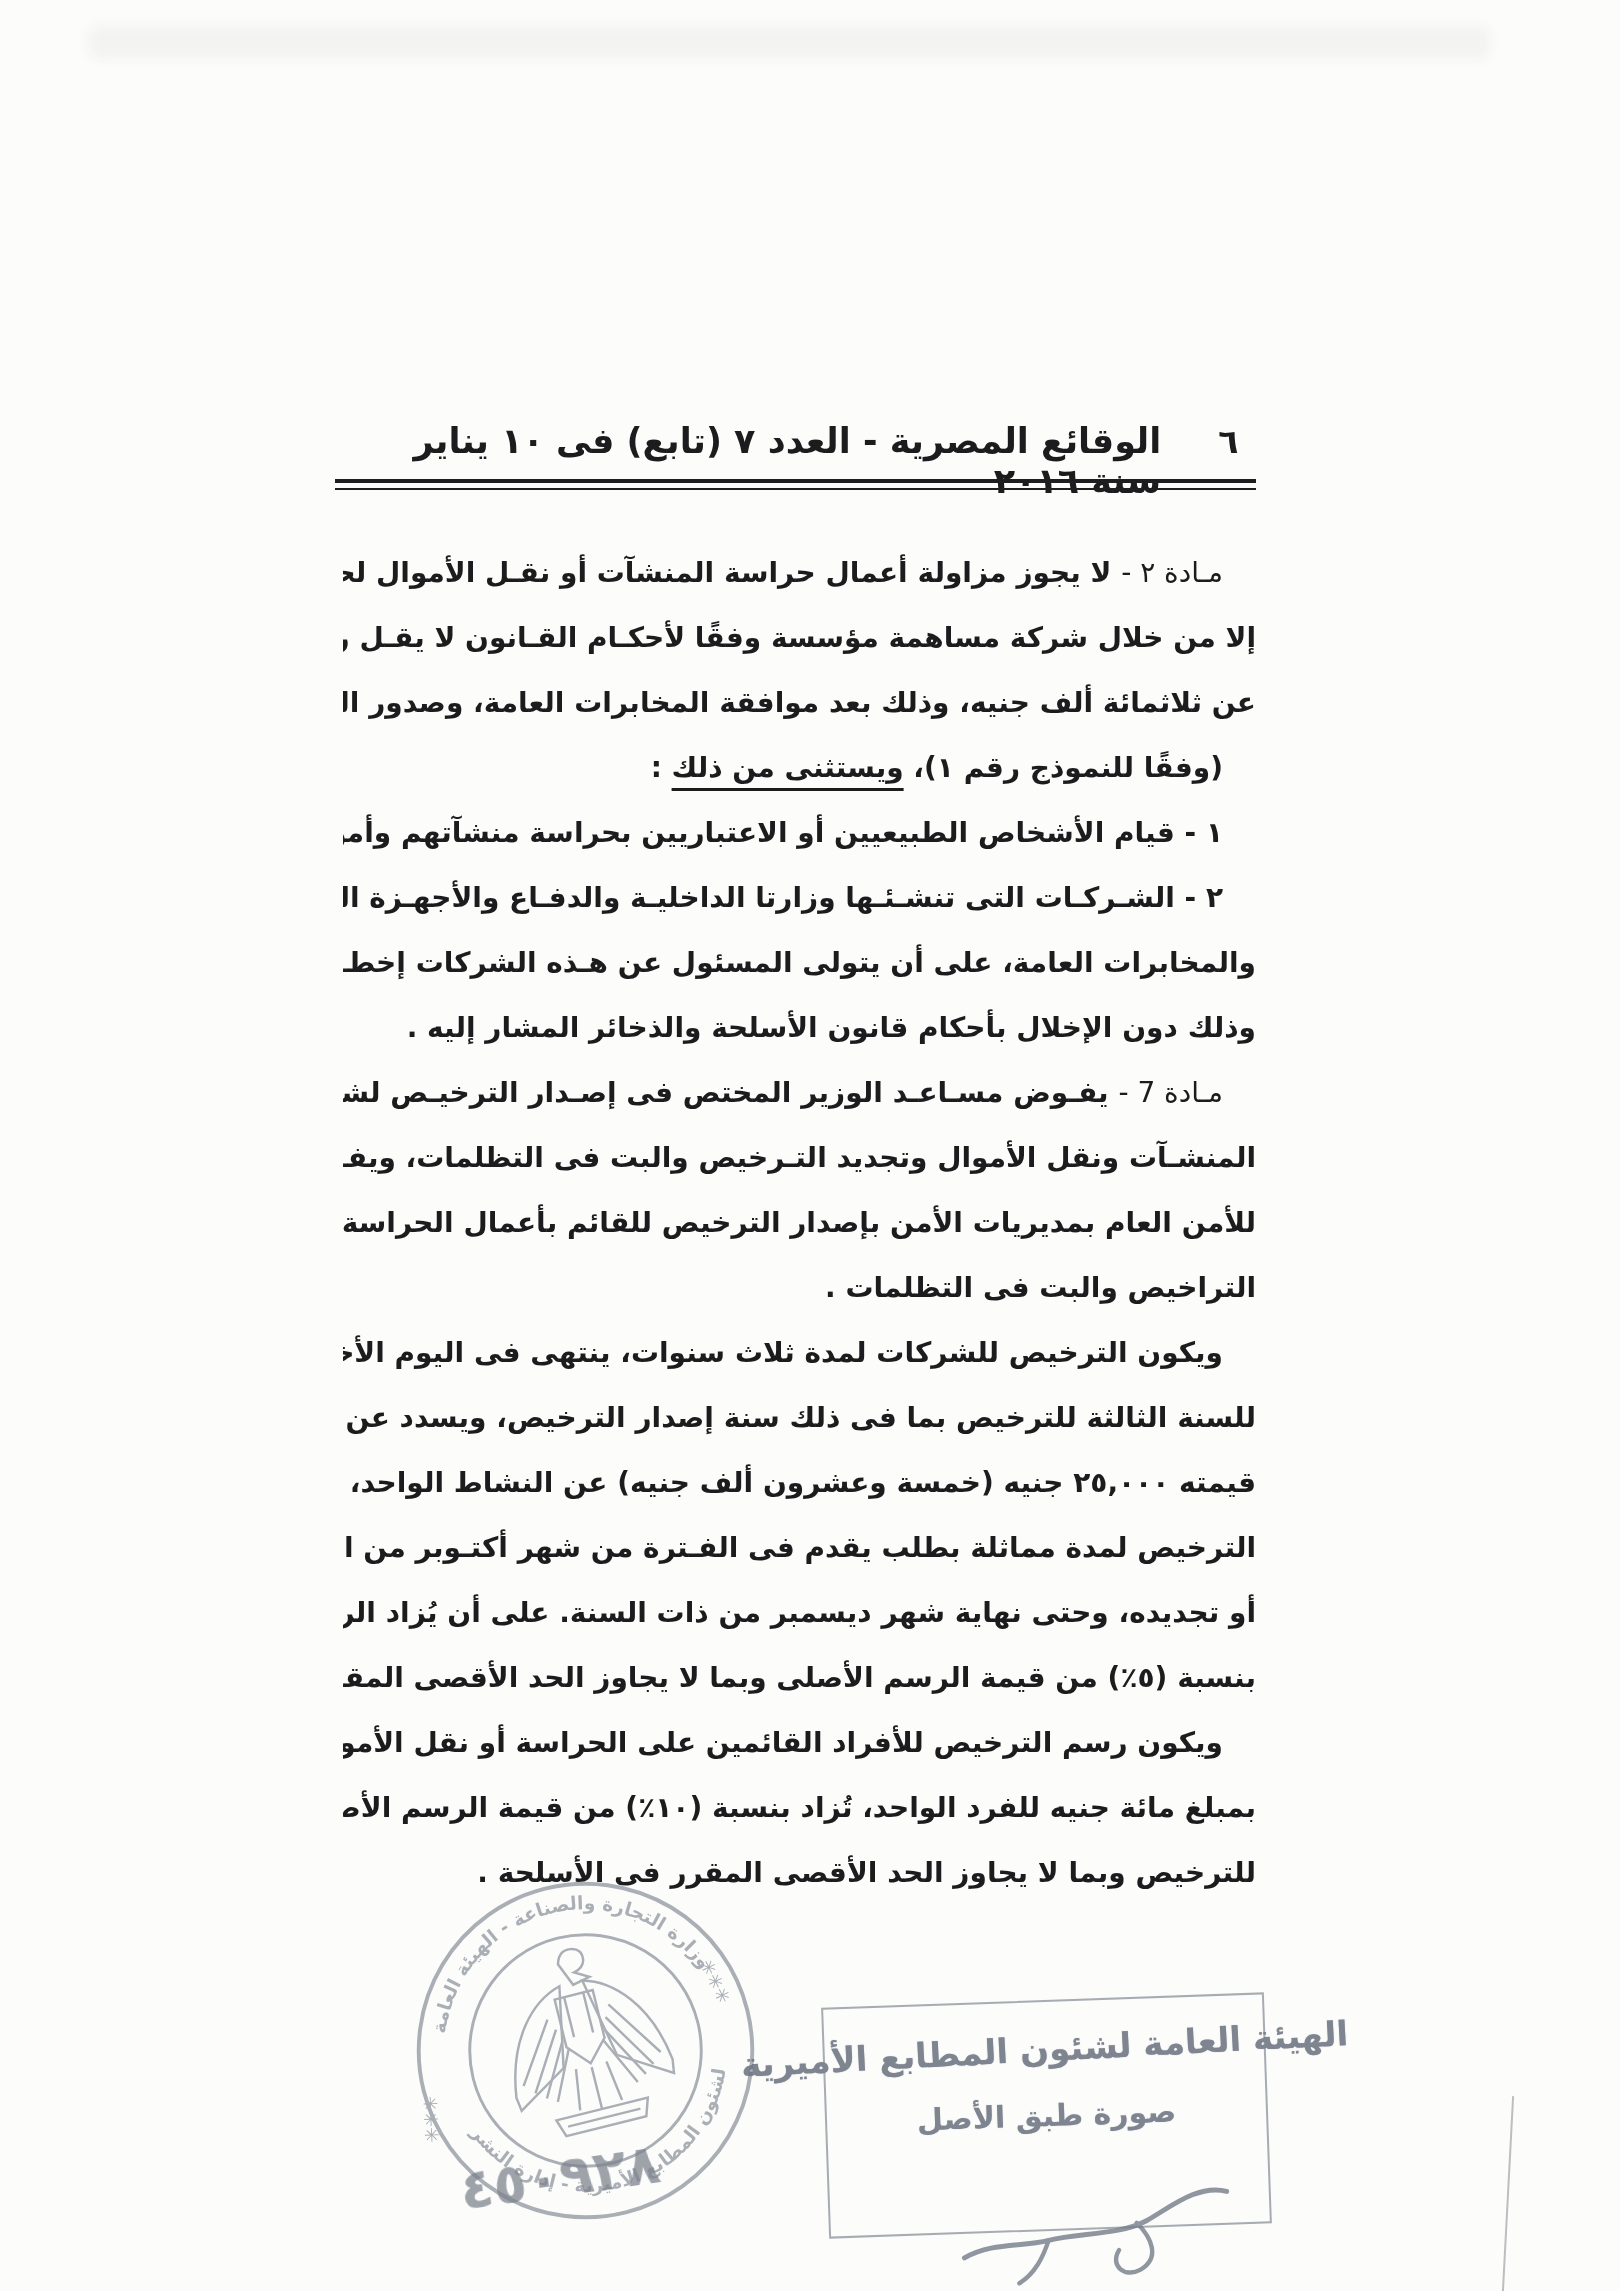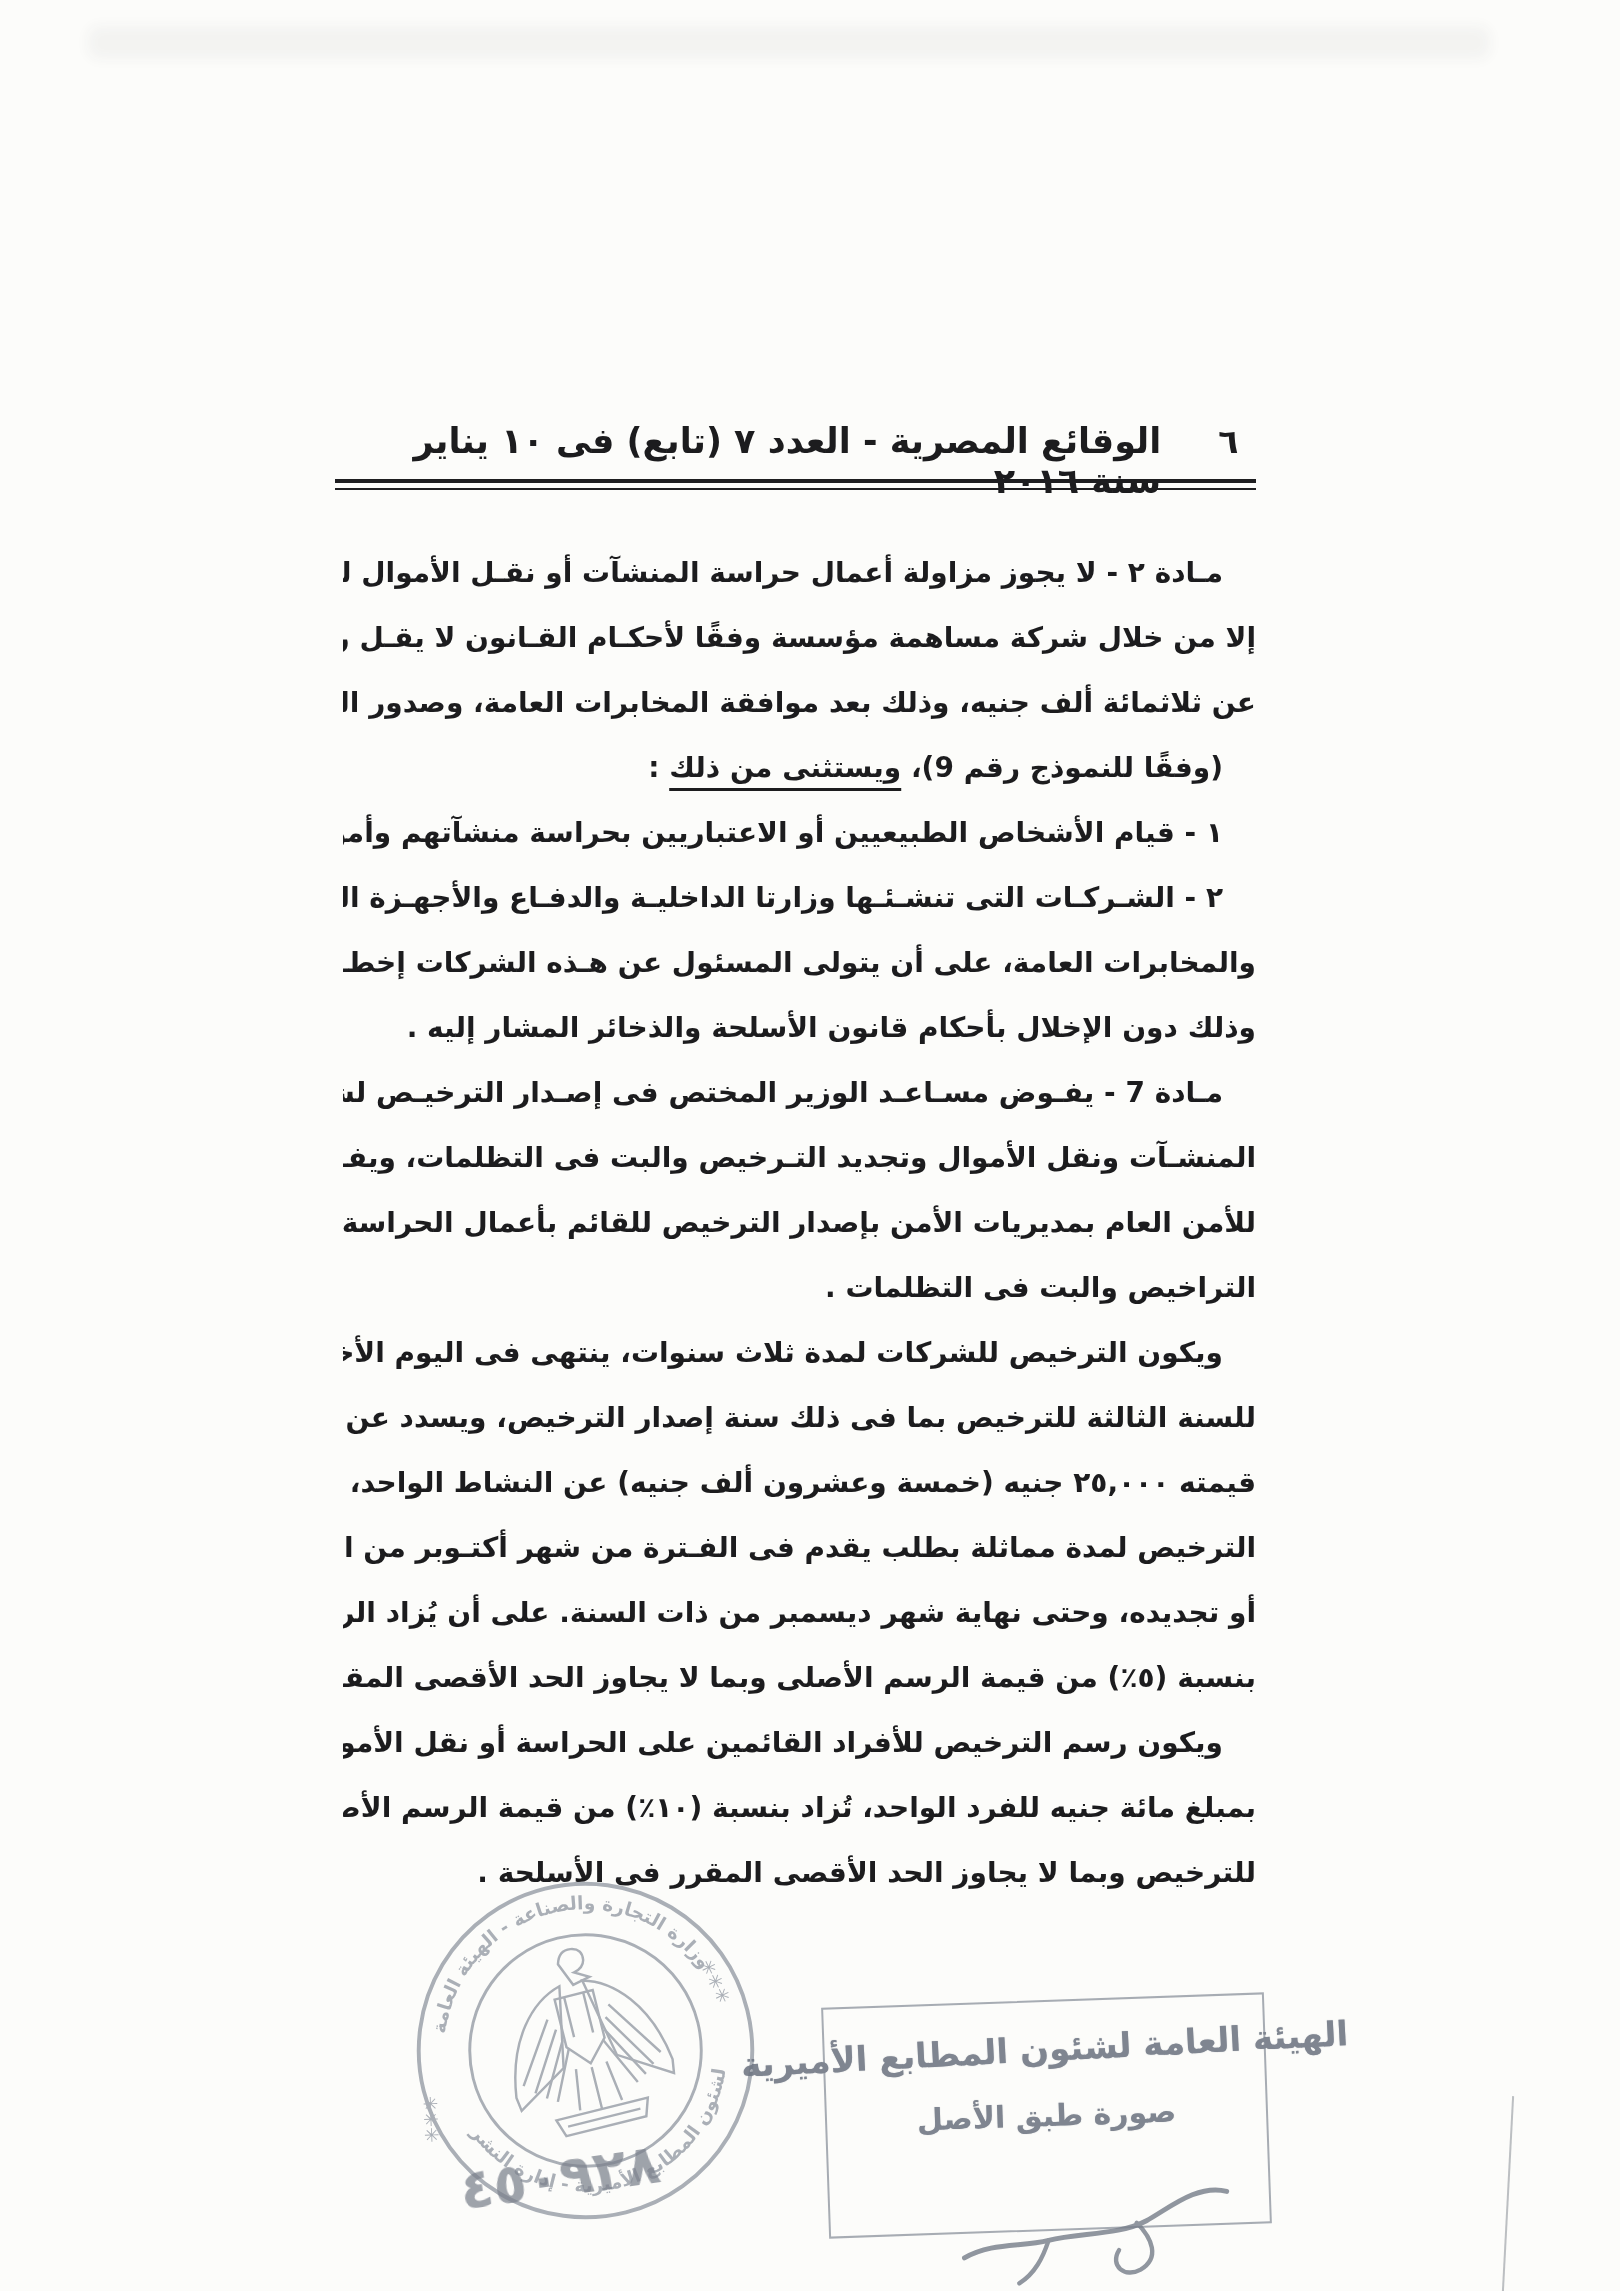--- a/index.html
+++ b/index.html
@@ -32,21 +32,21 @@
     position:absolute; top:540px; left:343px; width:913px;
     font-size:28px; font-weight:600; direction:rtl;
   }
   .line{
     height:65px; line-height:65px;
     text-align:justify; text-align-last:justify;
     white-space:nowrap; overflow:hidden;
   }
   .line.end{ text-align-last:right; }
   .line.indent{ padding-right:33px; }
-  .article-label{ font-weight:700; }
+  .article-label{ font-weight:400; }
   .underlined{
     text-decoration:underline;
     text-decoration-thickness:2.5px;
     text-underline-offset:10.8px;
   }
   
   .circ-stamp{
     position:absolute; left:405px; top:1870px; width:361px; height:361px;
     transform:rotate(-14deg); opacity:.62;
   }
@@ -99,21 +99,21 @@
 
   <div class="body-text">
 
     <div class="line indent">
       <span class="article-label">مـادة ٢ -</span>
       <span>لا يجوز مزاولة أعمال حراسة المنشآت أو نقـل الأموال لحسـاب الغـير</span>
     </div>
     <div class="line">إلا من خلال شركة مساهمة مؤسسة وفقًا لأحكـام القـانون لا يقـل رأسمالها المدفوع</div>
     <div class="line">عن ثلاثمائة ألف جنيه، وذلك بعد موافقة المخابرات العامة، وصدور الترخيص من الجهة المختصة</div>
     <div class="line end indent">
-      <span>(وفقًا للنموذج رقم 9)، </span><span class="underlined">ويستثنى من ذلك</span><span> :</span>
+      <span>(وفقًا للنموذج رقم ١)، </span><span class="underlined">ويستثنى من ذلك</span><span> :</span>
     </div>
 
     <div class="line end indent">١ - قيام الأشخاص الطبيعيين أو الاعتباريين بحراسة منشآتهم وأموالهم .</div>
     <div class="line indent">٢ - الشـركـات التى تنشـئـها وزارتا الداخليـة والدفـاع والأجهـزة التـابعـة لهـمـا</div>
     <div class="line">والمخابرات العامة، على أن يتولى المسئول عن هـذه الشركات إخطـار الجهة المختصـة،</div>
     <div class="line end">وذلك دون الإخلال بأحكام قانون الأسلحة والذخائر المشار إليه .</div>
 
     <div class="line indent">
       <span class="article-label">مـادة 7 -</span>
       <span>يفـوض مسـاعـد الوزير المختص فى إصـدار الترخيـص لشـركـات حراسـة</span>

